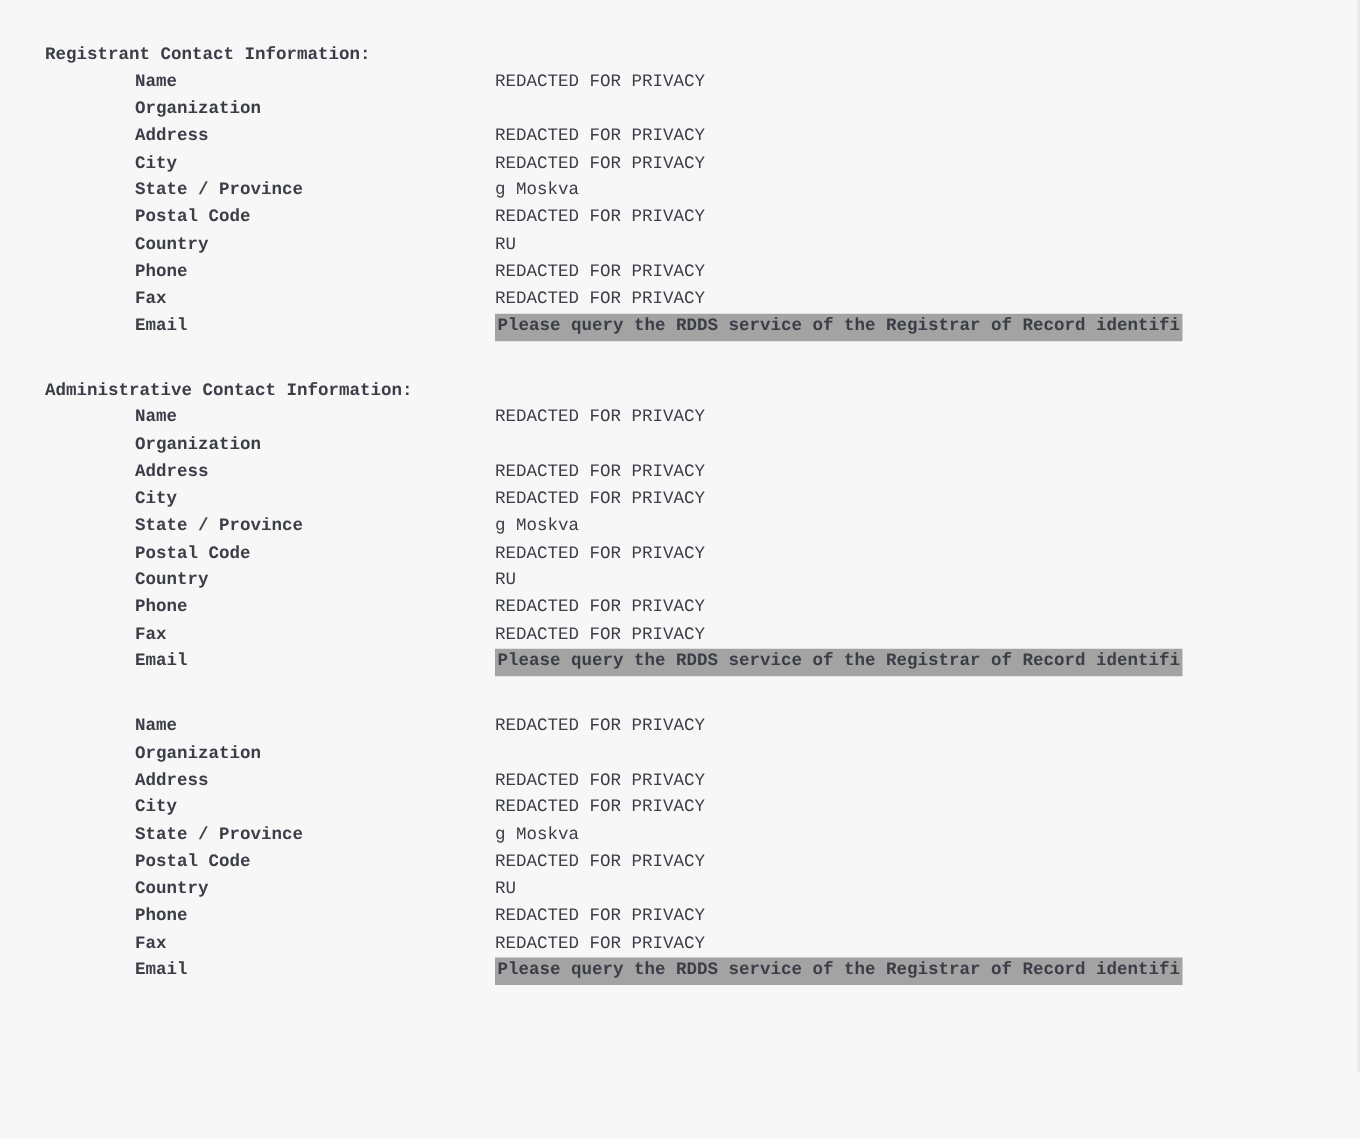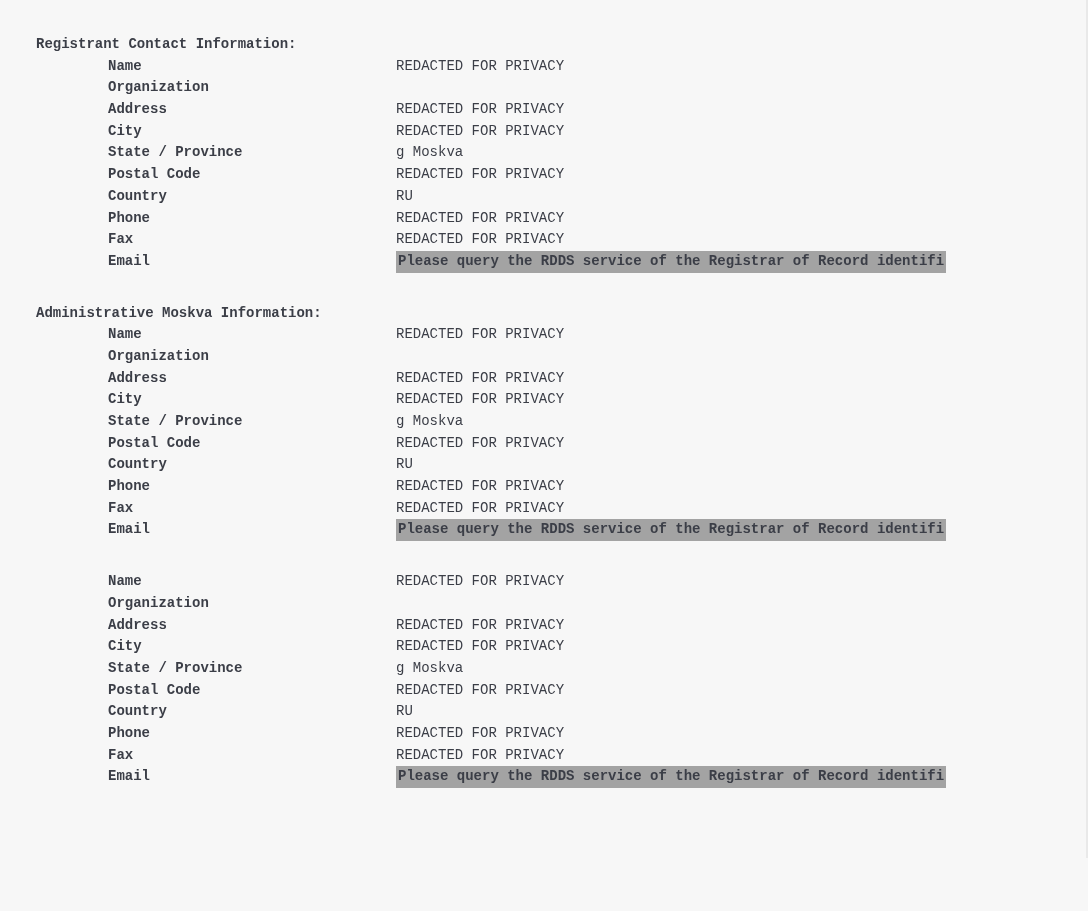--- a/index.html
+++ b/index.html
@@ -90,21 +90,21 @@
         <span class="label">Fax</span>
         <span class="value">REDACTED FOR PRIVACY</span>
       </div>
     <div class="row">
         <span class="label">Email</span>
         <span class="value bold">Please query the RDDS service of the Registrar of Record identifi</span>
       </div>
   </div>
 
   <div class="section">
-    <div class="section-header">Administrative Moskva Information:</div>
+    <div class="section-header">Administrative Contact Information:</div>
     <div class="row">
         <span class="label">Name</span>
         <span class="value">REDACTED FOR PRIVACY</span>
       </div>
     <div class="row">
         <span class="label">Organization</span>
         <span class="value"></span>
       </div>
     <div class="row">
         <span class="label">Address</span>

